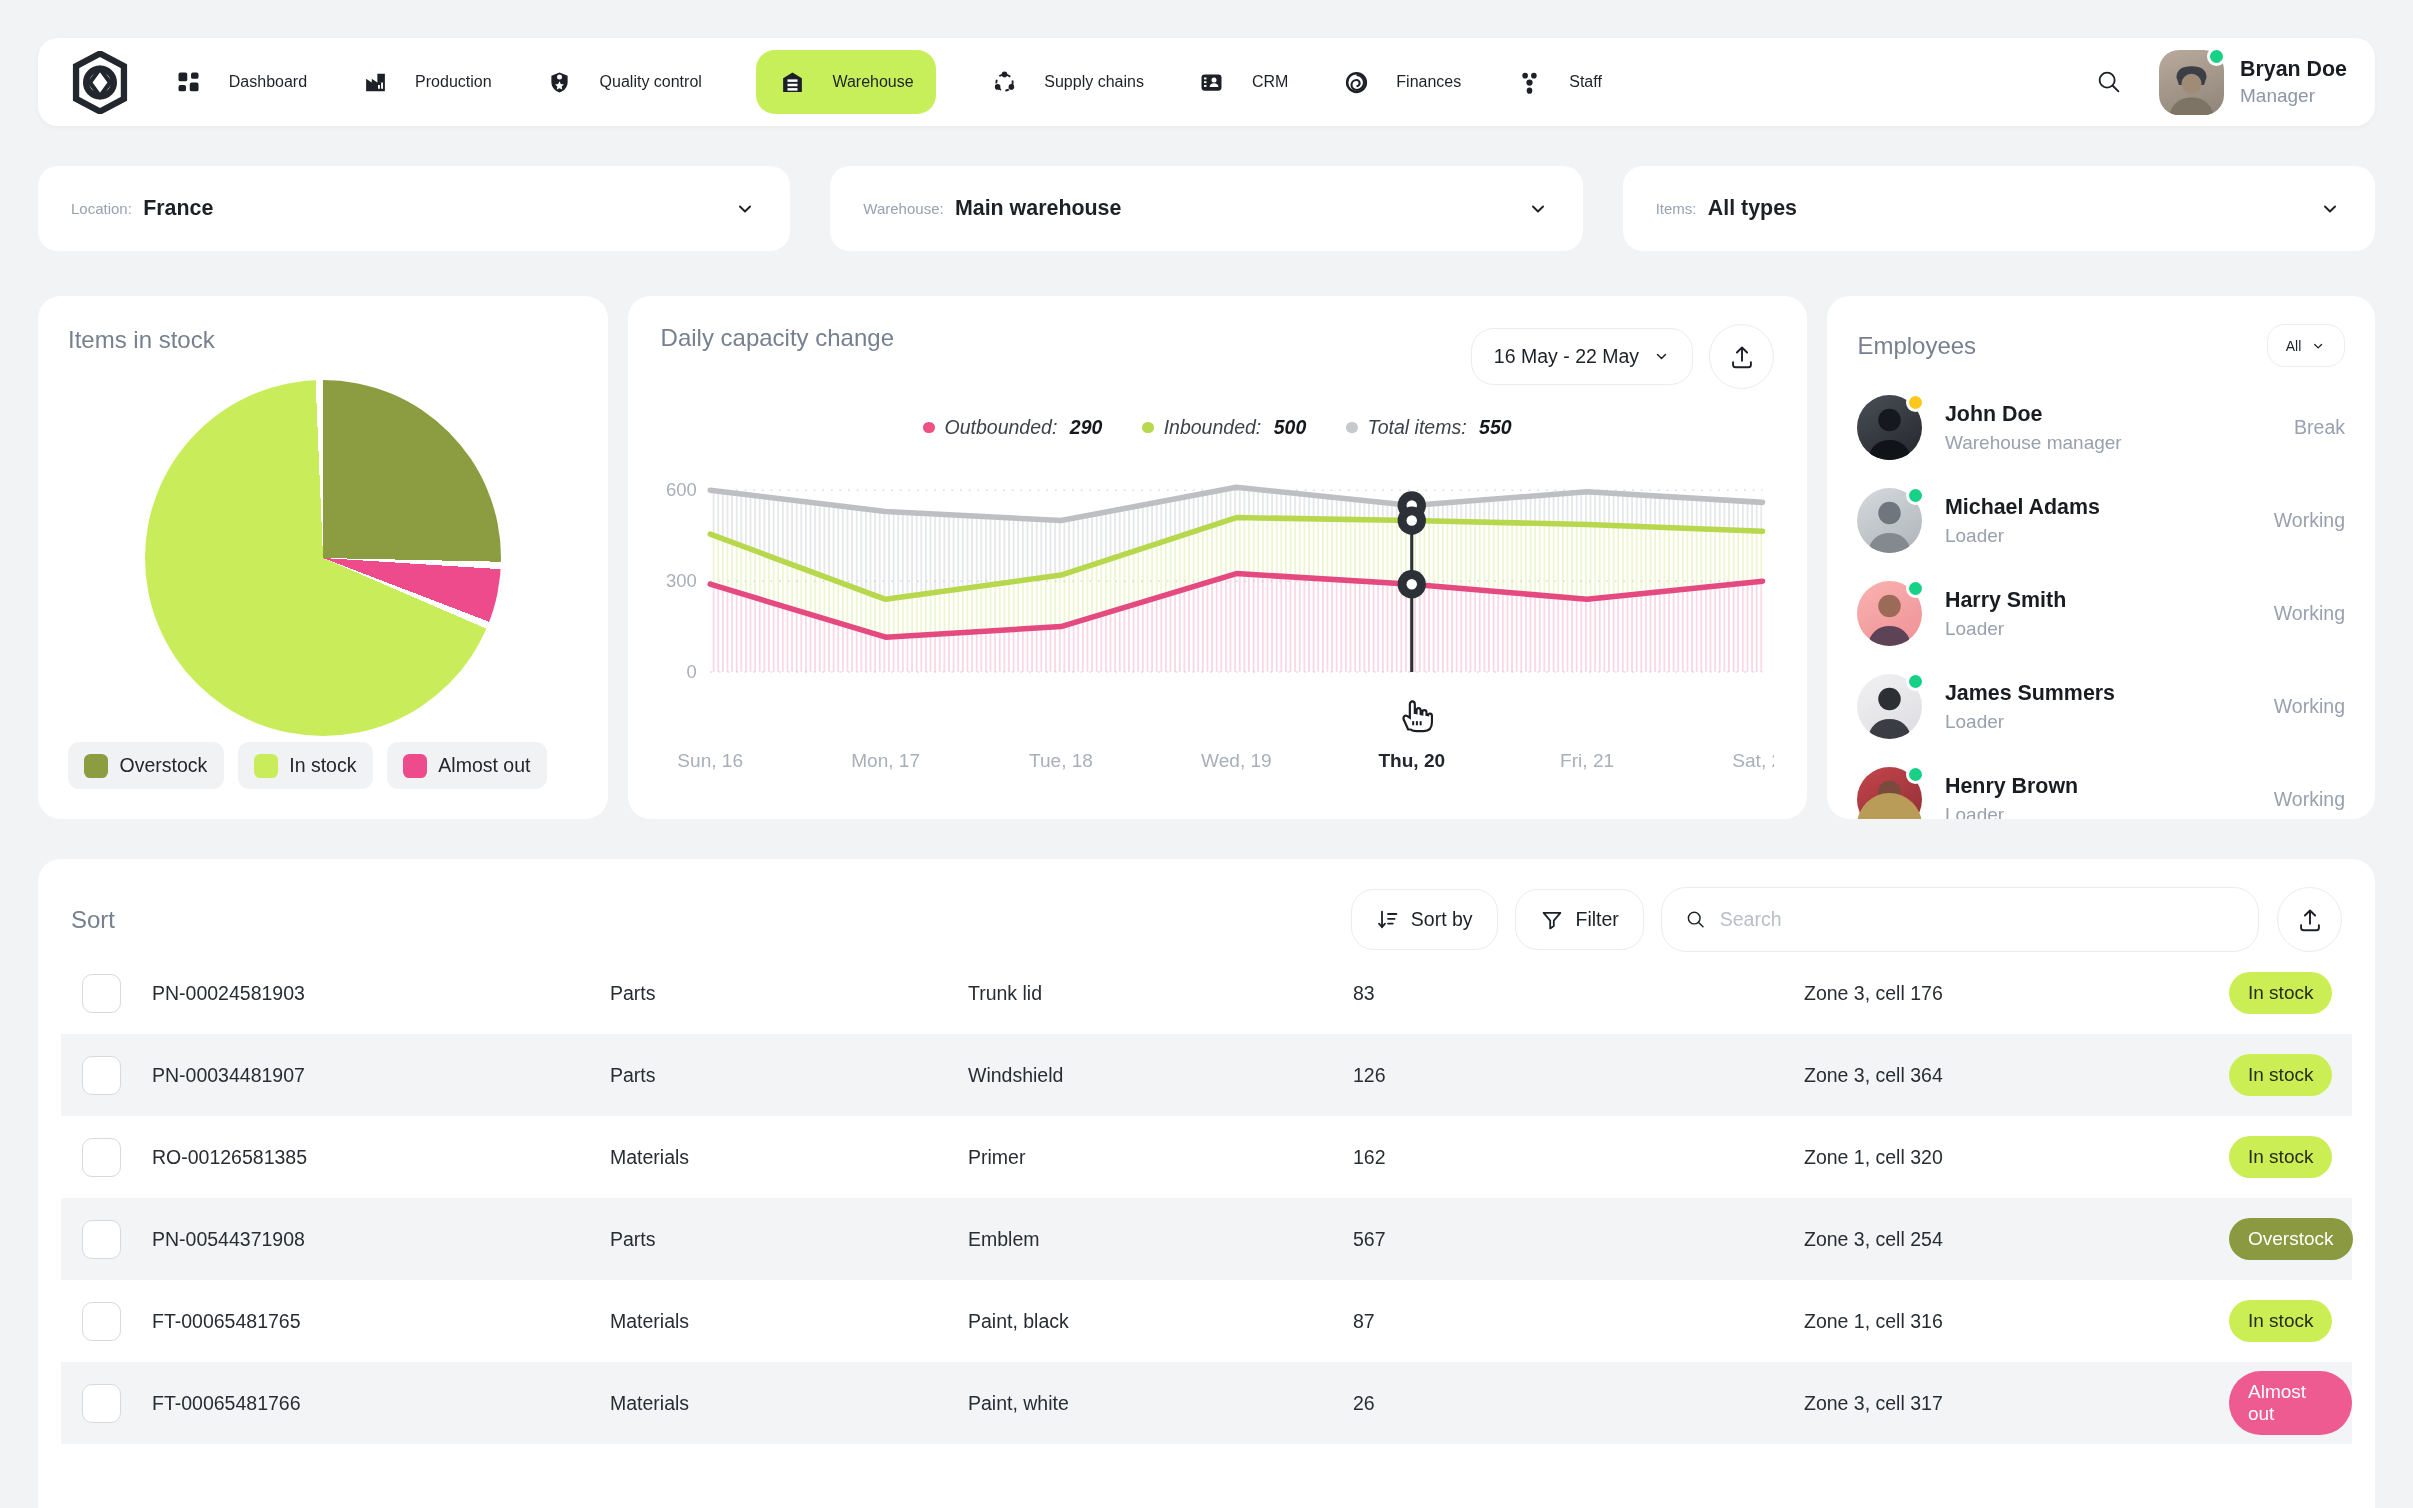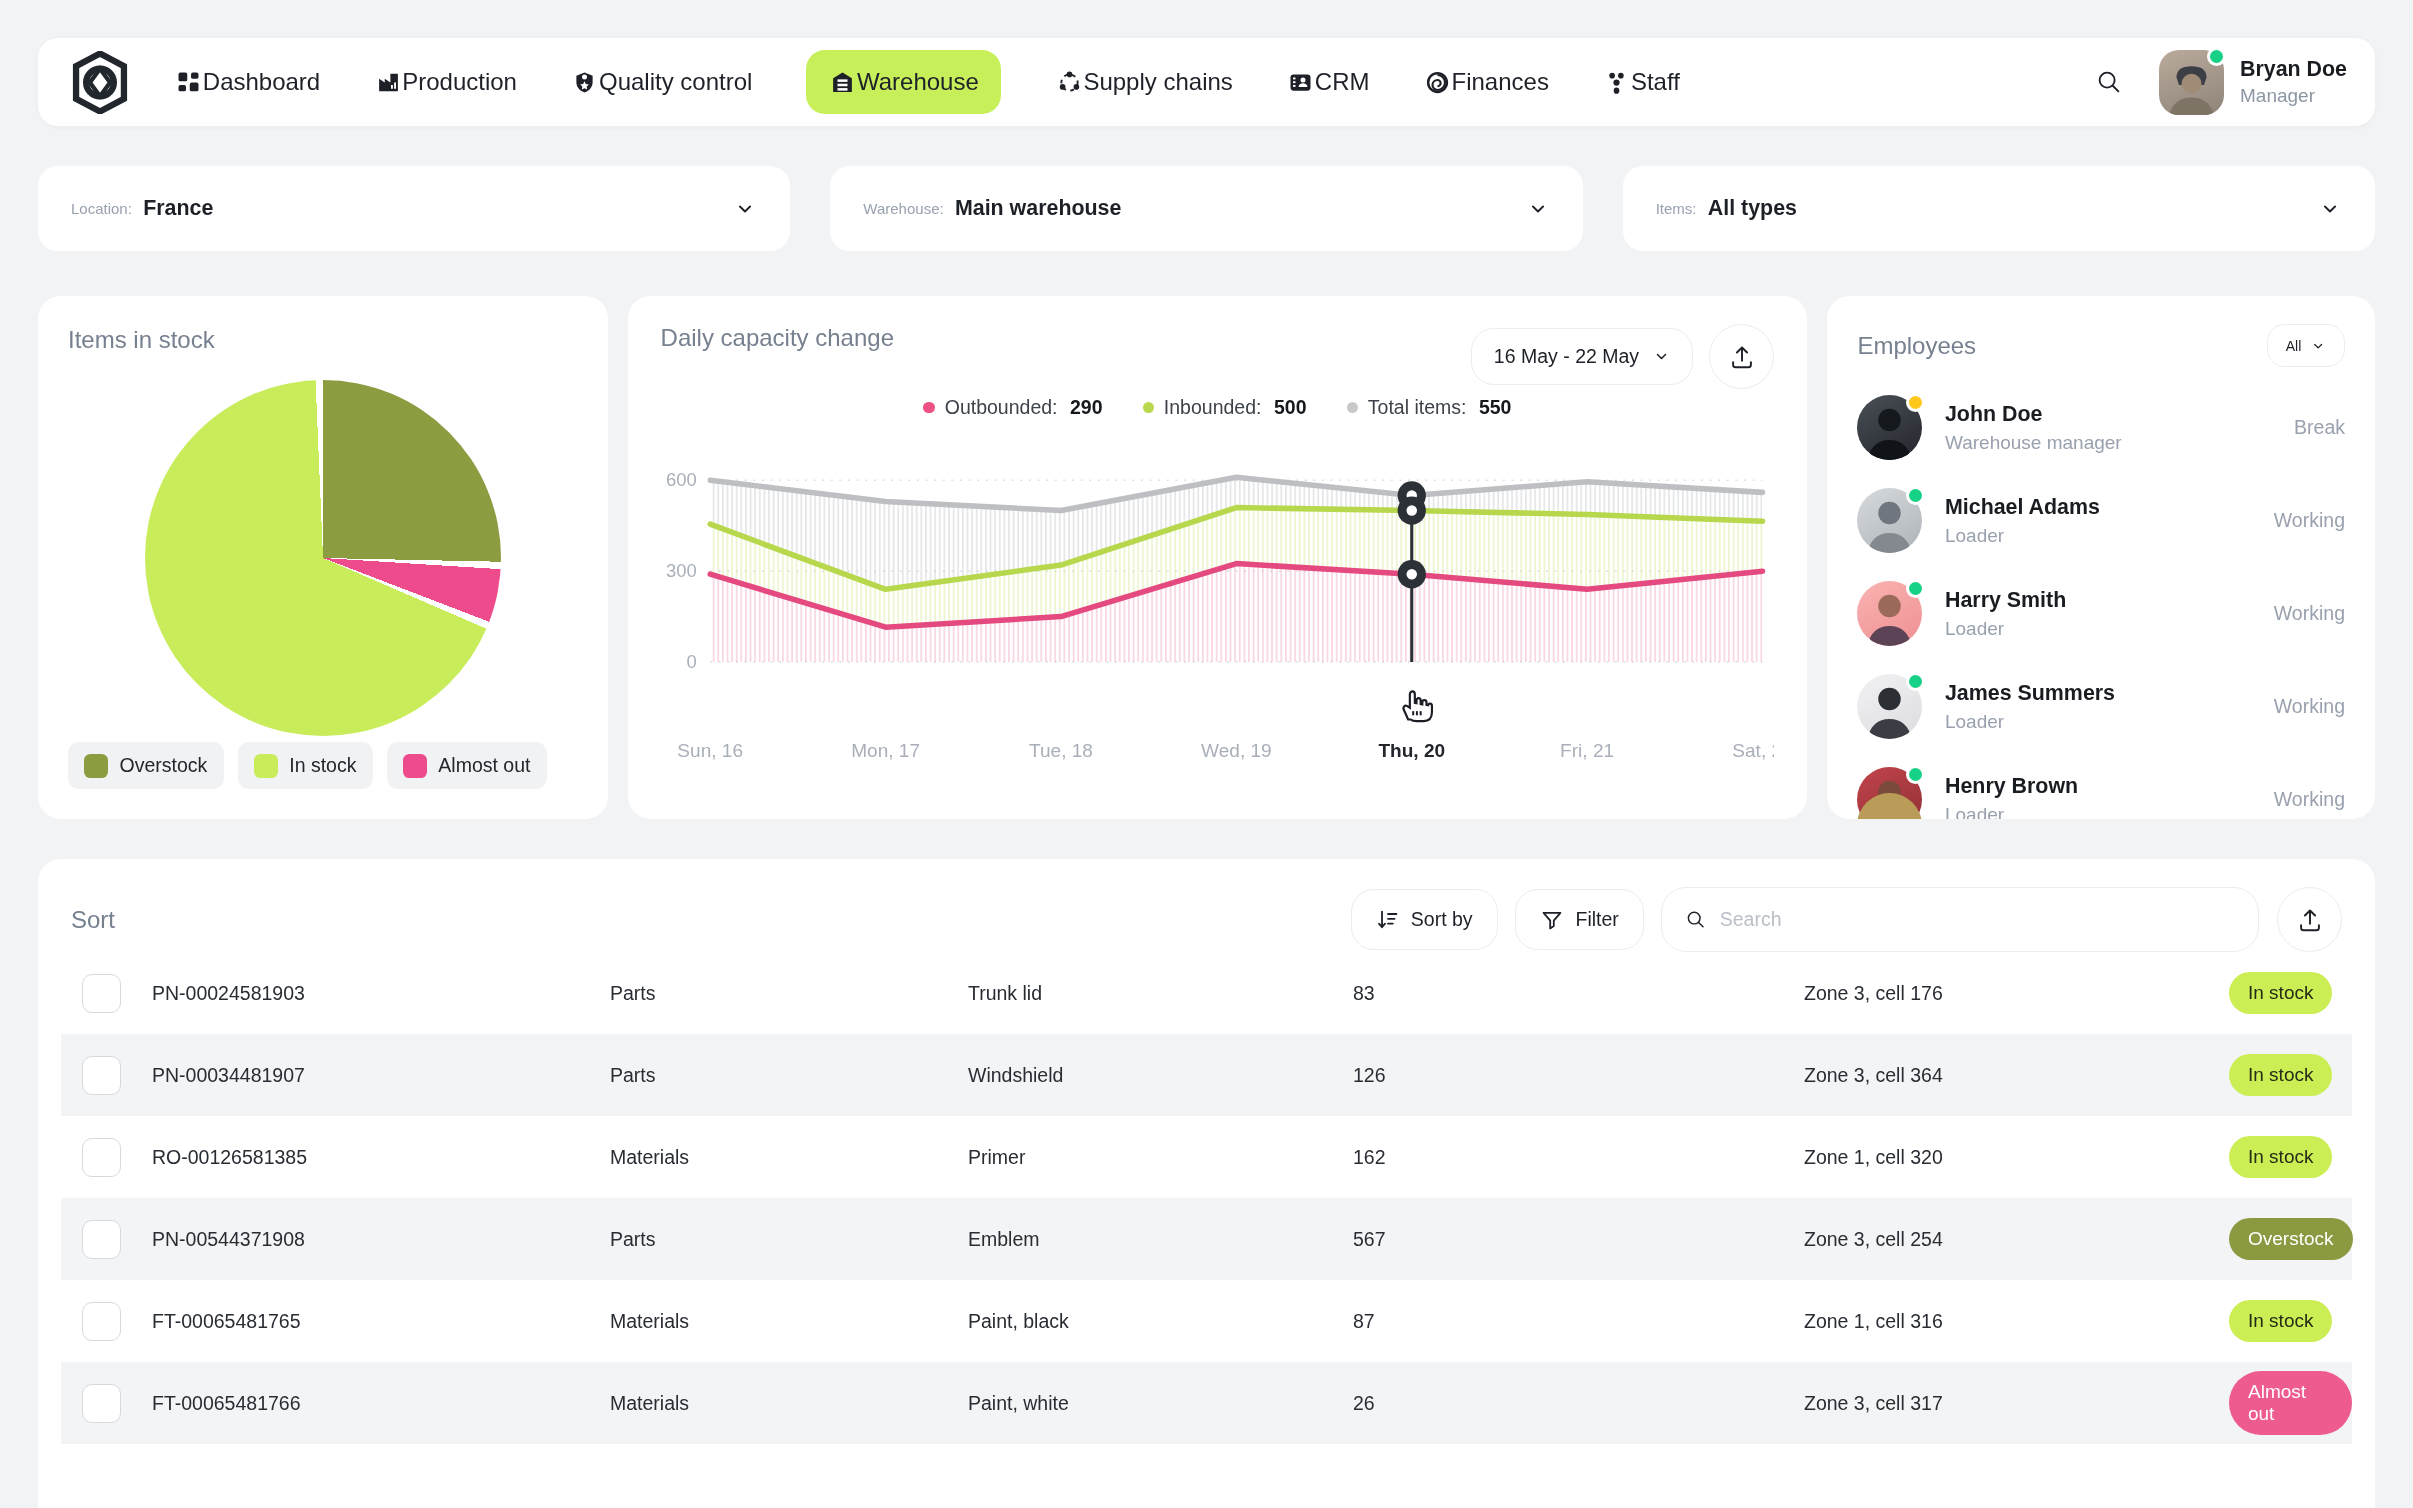--- a/index.html
+++ b/index.html
@@ -12,21 +12,21 @@
   .page { padding:38px; width:2413px; height:1508px; }
 
   
   .topbar {
     background:#fff; border-radius:20px; height:88px;
     display:flex; align-items:center; padding:0 28px;
     box-shadow:0 1.3px 5px rgba(20,24,40,.03);
   }
   .logo { width:60px; height:65px; display:flex; align-items:center; justify-content:center; margin-left:3.8px; }
   .nav-items { display:flex; align-items:center; gap:54px; margin-left:45px; }
-  .nav-item { display:flex; align-items:center; gap:0; font-size:24px; font-weight:500; color:#1e2228; cursor:pointer; white-space:nowrap; }
+  .nav-item { display:flex; align-items:center; gap:26px; font-size:16px; font-weight:500; color:#1e2228; cursor:pointer; white-space:nowrap; }
   .nav-item .nicon { width:28px; height:28px; display:flex; align-items:center; justify-content:center; }
   .nav-item.active { background:#c7ef5a; border-radius:19px; padding:17.6px 22.6px; }
   .nav-right { margin-left:auto; display:flex; align-items:center; gap:35px; }
   .searchbtn { width:30px; height:30px; cursor:pointer; }
   .user { display:flex; align-items:center; gap:16.3px; cursor:pointer; }
   .avatar-sq { width:65px; height:65px; border-radius:20px; position:relative; overflow:visible; }
   .avatar-sq .ph { width:100%; height:100%; border-radius:20px; overflow:hidden; }
   .user-meta .uname { font-size:21.4px; font-weight:700; color:#191c21; }
   .user-meta .urole { font-size:19px; color:#8d96a4; margin-top:3.8px; }
   .odot { position:absolute; width:19px; height:19px; border-radius:50%; top:-2.5px; right:-2.5px; border:3.1px solid #fff; }
@@ -51,21 +51,21 @@
   .pie-legend { display:flex; gap:14px; margin-top:auto; }
   .chip { display:flex; align-items:center; gap:11.3px; background:#f1f2f4; border-radius:11.3px; padding:11.3px 16.3px; }
   .chip .sw { width:24px; height:24px; border-radius:6.3px; }
   .chip .cl { font-size:19.5px; color:#23262c; }
 
   .cap-card { width:1183px; height:523px; padding:28px 33px; display:flex; flex-direction:column; }
   .cap-head { display:flex; align-items:flex-start; }
   .cap-controls { margin-left:auto; display:flex; gap:16.3px; align-items:center; }
   .datepill { display:flex; align-items:center; gap:12.6px; border:1.9px solid #ececf0; border-radius:22.6px; padding:16.3px 21.4px; font-size:19.5px; font-weight:500; color:#1d2127; cursor:pointer; background:#fff; }
   .roundbtn { width:65px; height:65px; border-radius:50%; border:1.9px solid #ececf0; background:#fff; display:flex; align-items:center; justify-content:center; cursor:pointer; }
-  .cap-legend { display:flex; justify-content:center; gap:40px; margin-top:7px; }
+  .cap-legend { display:flex; justify-content:center; gap:40px; margin-top:27px;font-style:italic; }
   .cap-li { display:flex; align-items:center; gap:10px; font-size:19.5px; color:#3d424b; }
   .cap-li .dot { width:11.3px; height:11.3px; border-radius:50%; }
   .cap-li b { color:#15181d; margin-left:2.5px; }
   .cap-plot { width:100%; margin-top:11.3px; flex:1; }
 
   .emp-card { width:549px; height:523px; padding:28px 30px; overflow:hidden; }
   .emp-head { display:flex; align-items:center; }
   .allpill { margin-left:auto; display:flex; align-items:center; gap:8.8px; border:1.9px solid #ececf0; border-radius:17.6px; padding:12.6px 17.6px; font-size:14px; color:#1d2127; cursor:pointer; background:#fff; }
   .emp-row { display:flex; align-items:center; gap:22.6px; margin-top:28px; cursor:pointer; }
   .emp-av { width:65px; height:65px; border-radius:50%; position:relative; flex:0 0 auto; }

